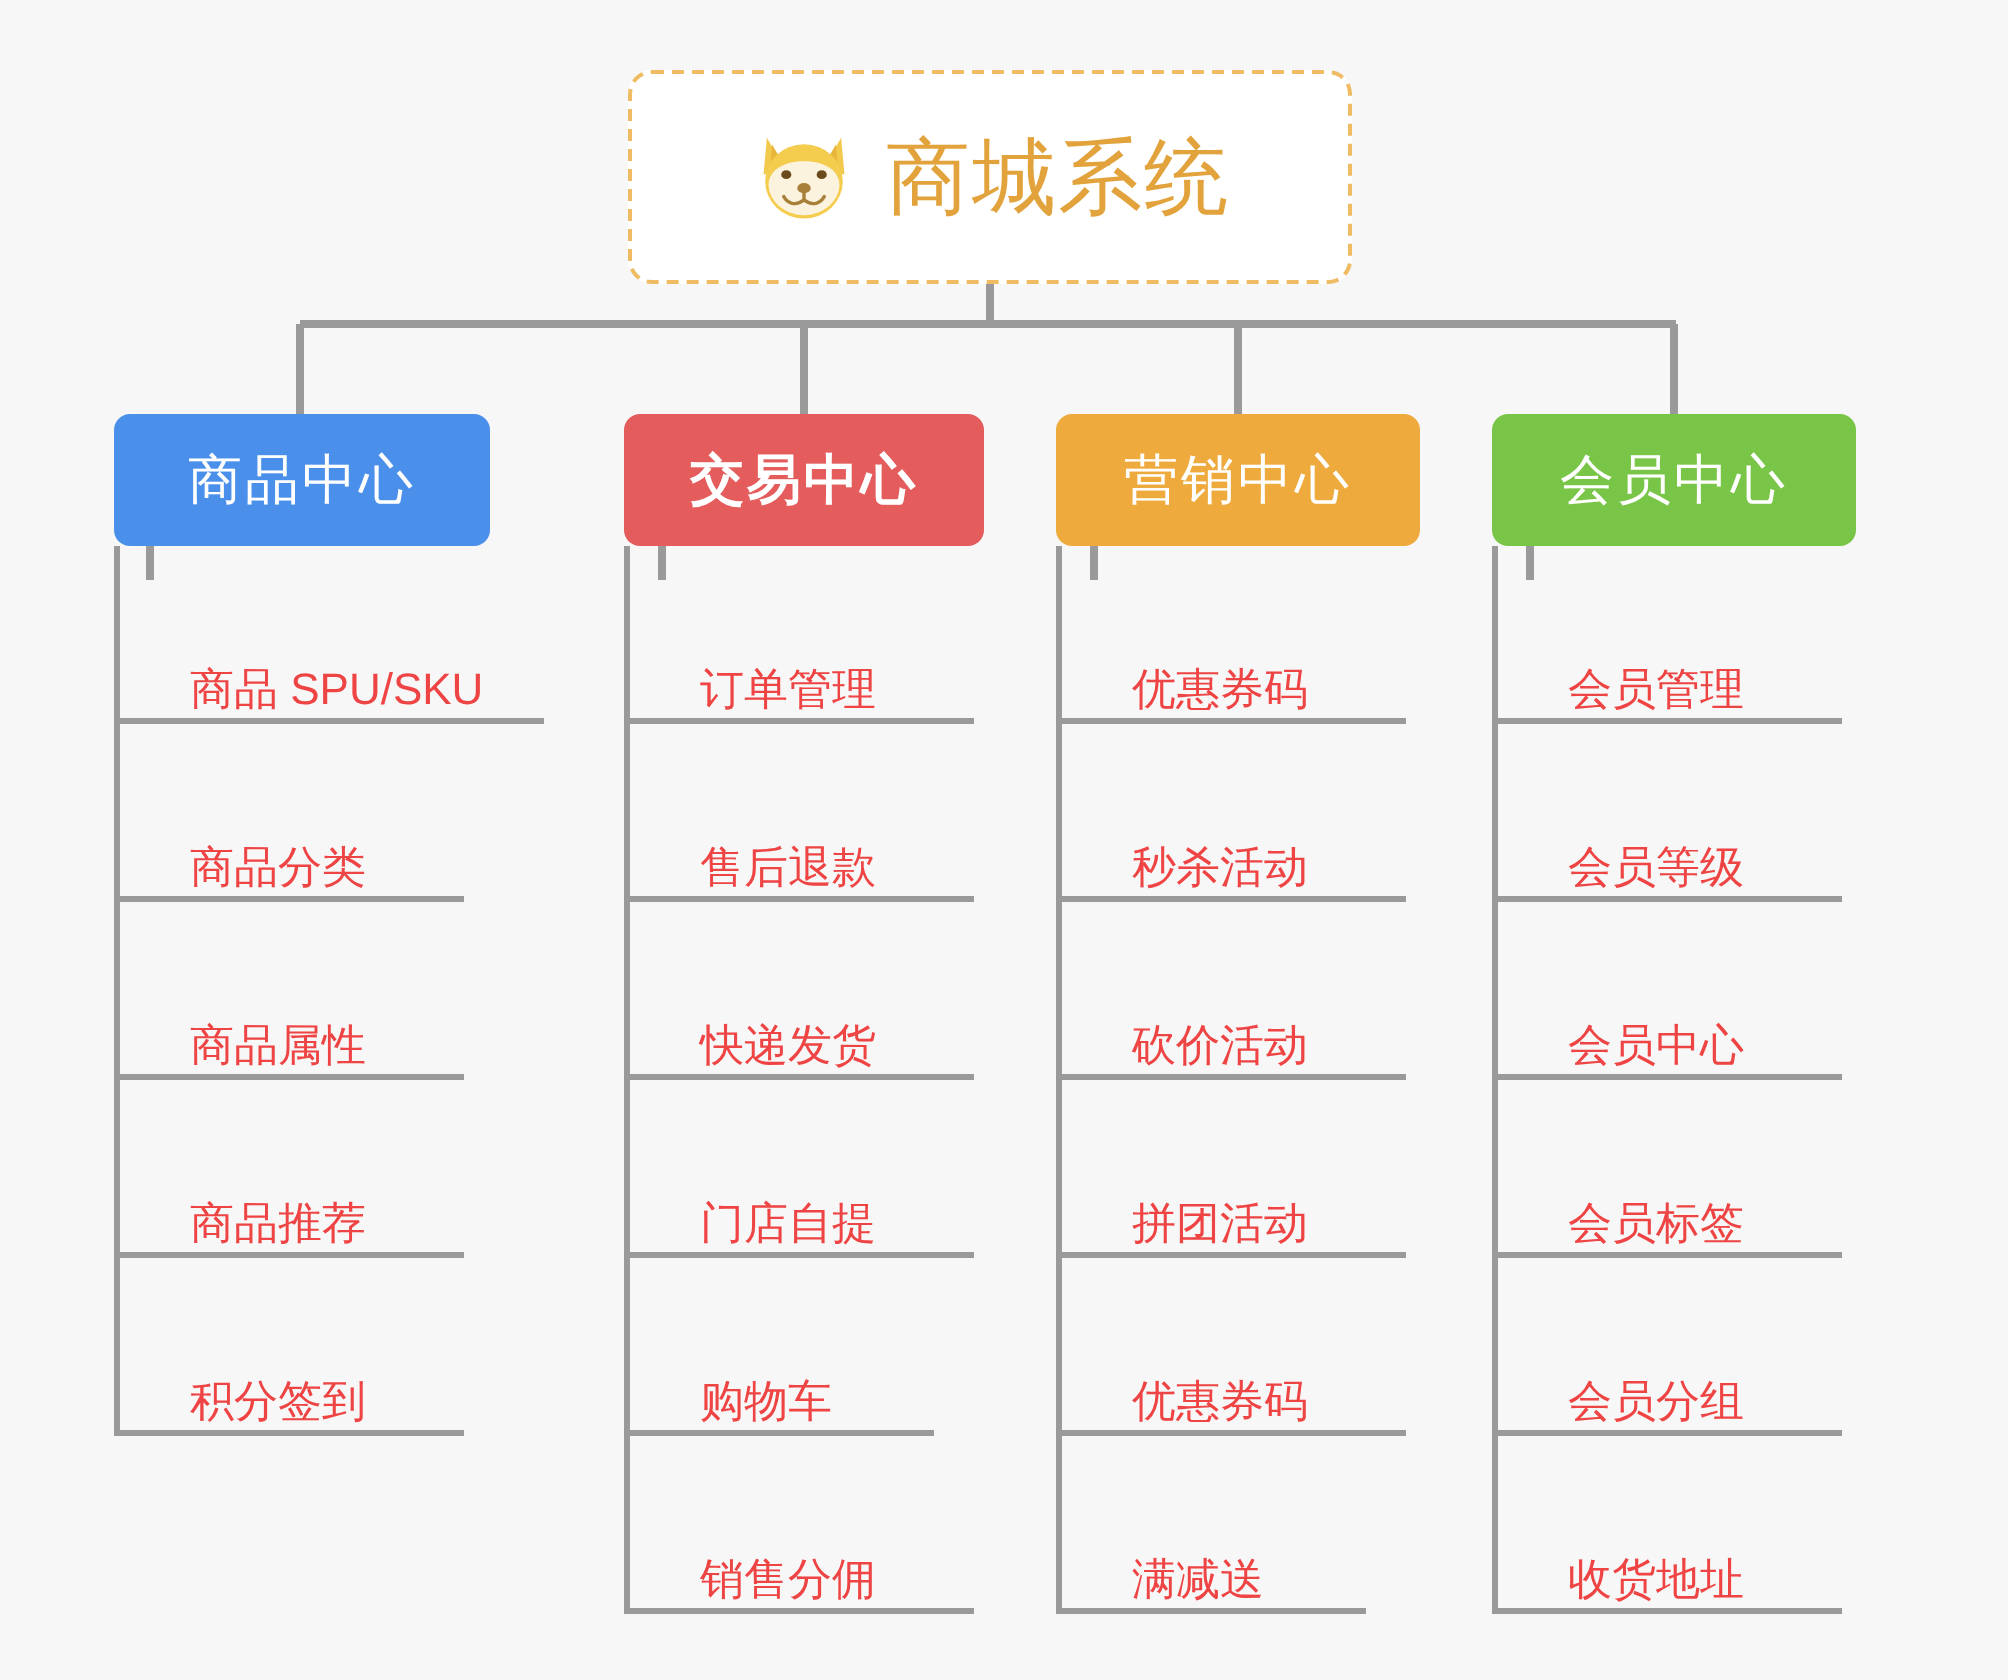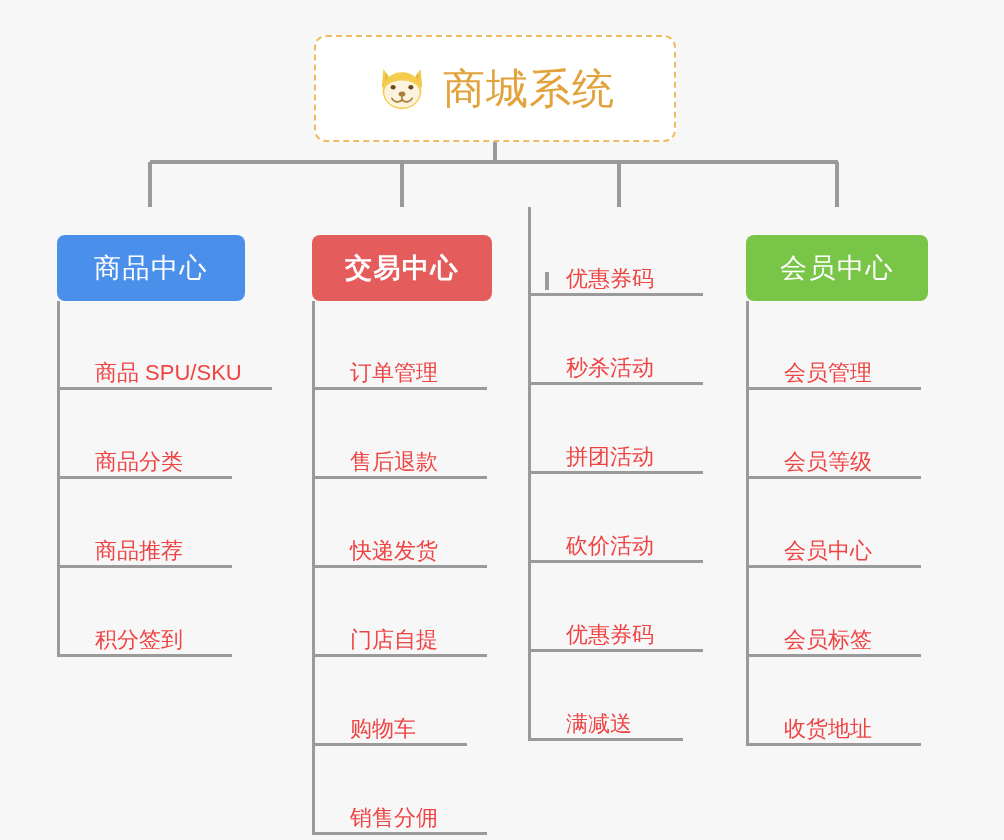--- a/index.html
+++ b/index.html
@@ -71,21 +71,20 @@
     box-sizing: border-box;
     height: 66px;
     border-radius: 8px;
     display: flex;
     align-items: center;
     justify-content: center;
     color: #ffffff;
     font-size: 27px;
     letter-spacing: 1.5px;
     white-space: nowrap;
-    margin-top: 28px;
   }
 
   .leaf-list {
     position: relative;
     margin: 0;
     padding: 0;
     list-style: none;
   }
   
   .leaf-list::before {
@@ -176,20 +175,23 @@
   <div class="branch c0">
     <div class="branch-header" style="background: rgb(74, 144, 234);">商品中心</div>
     <ul class="leaf-list">
       <li class="leaf-item u-lg">
           <span class="leaf-label">商品 SPU/SKU</span>
         </li>
       <li class="leaf-item u-md">
           <span class="leaf-label">商品分类</span>
         </li>
       <li class="leaf-item u-md">
+          <span class="leaf-label">商品属性</span>
+        </li>
+      <li class="leaf-item u-md">
           <span class="leaf-label">商品推荐</span>
         </li>
       <li class="leaf-item u-md">
           <span class="leaf-label">积分签到</span>
         </li>
     </ul>
   </div>
 
   <div class="branch c1">
     <div class="branch-header" style="background: rgb(228, 92, 92); font-weight: bold;">交易中心</div>
@@ -209,32 +211,33 @@
       <li class="leaf-item u-sm">
           <span class="leaf-label">购物车</span>
         </li>
       <li class="leaf-item u-md">
           <span class="leaf-label">销售分佣</span>
         </li>
     </ul>
   </div>
 
   <div class="branch c2">
+    <div class="branch-header" style="background: rgb(238, 170, 60);">营销中心</div>
     <ul class="leaf-list">
       <li class="leaf-item u-md">
           <span class="leaf-label">优惠券码</span>
         </li>
       <li class="leaf-item u-md">
           <span class="leaf-label">秒杀活动</span>
         </li>
       <li class="leaf-item u-md">
+          <span class="leaf-label">砍价活动</span>
+        </li>
+      <li class="leaf-item u-md">
           <span class="leaf-label">拼团活动</span>
-        </li>
-      <li class="leaf-item u-md">
-          <span class="leaf-label">砍价活动</span>
         </li>
       <li class="leaf-item u-md">
           <span class="leaf-label">优惠券码</span>
         </li>
       <li class="leaf-item u-sm">
           <span class="leaf-label">满减送</span>
         </li>
     </ul>
   </div>
 
@@ -247,18 +250,21 @@
       <li class="leaf-item u-md">
           <span class="leaf-label">会员等级</span>
         </li>
       <li class="leaf-item u-md">
           <span class="leaf-label">会员中心</span>
         </li>
       <li class="leaf-item u-md">
           <span class="leaf-label">会员标签</span>
         </li>
       <li class="leaf-item u-md">
+          <span class="leaf-label">会员分组</span>
+        </li>
+      <li class="leaf-item u-md">
           <span class="leaf-label">收货地址</span>
         </li>
     </ul>
   </div>
 
 </div>
 
 </body></html>

